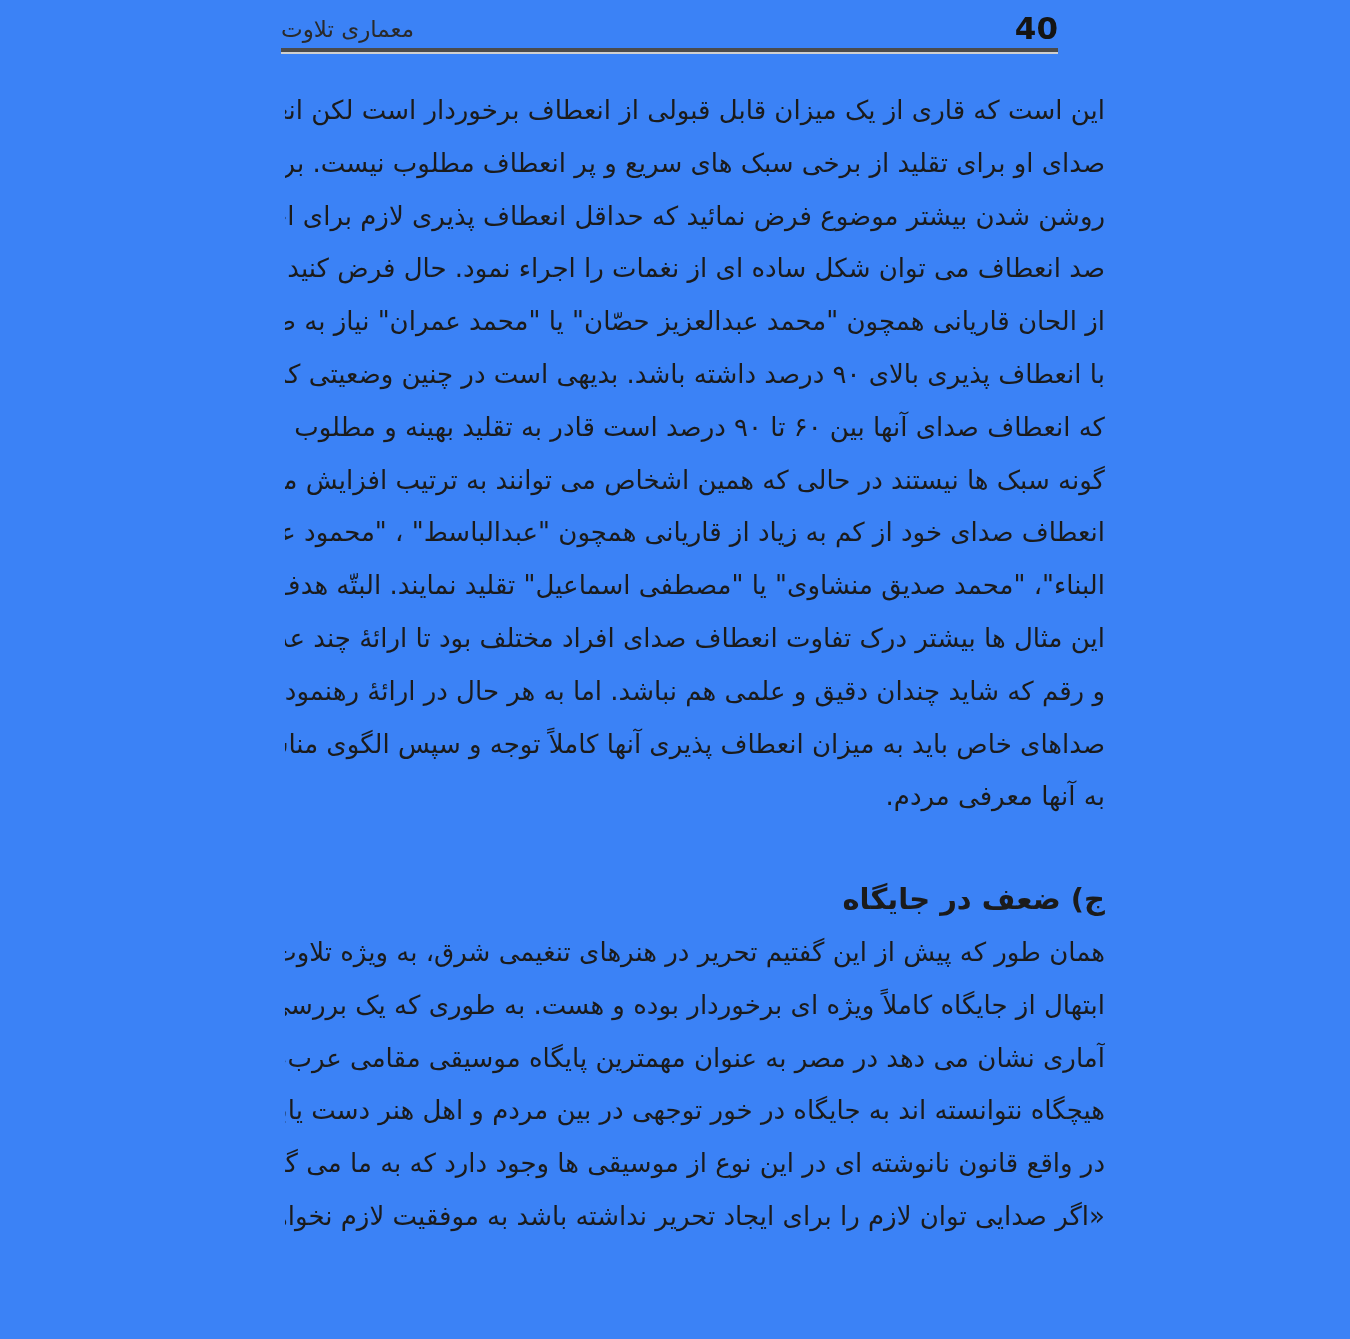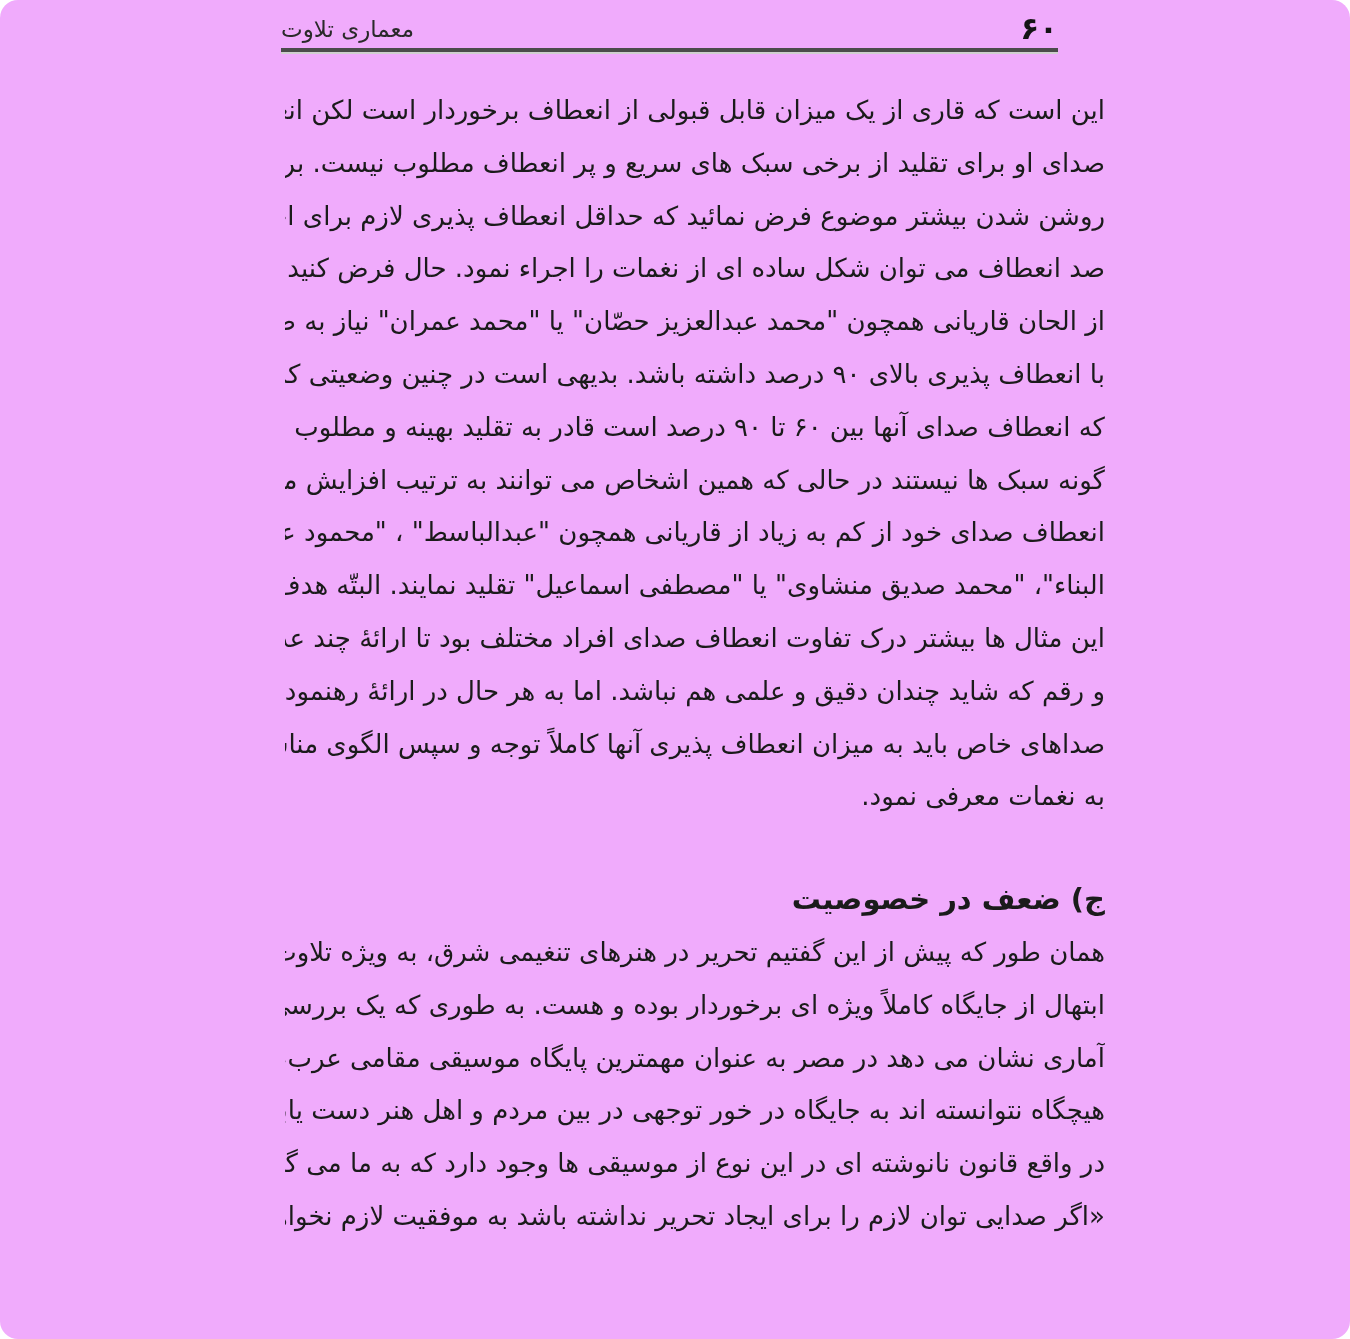--- a/index.html
+++ b/index.html
@@ -4,26 +4,25 @@
 <style>
   html, body {
     margin: 0;
     padding: 0;
     background: #ffffff;
   }
   .page {
     position: relative;
     width: 1350px;
     height: 1339px;
-    background: #f0abfc;
+    background: #3b82f6;
     overflow: hidden;
     font-family: "DejaVu Sans", sans-serif;
     color: #1b1b1b;
     direction: rtl;
-    border-radius: 18px;
   }
   
   .page-header {
     position: absolute;
     left: 281px;
     top: 6px;
     width: 777px;
     height: 40px;
     display: flex;
     flex-direction: row-reverse; 
@@ -78,44 +77,44 @@
     text-align: right;
   }
 </style>
 </head>
 <body>
 
 <div class="page">
 
   <div class="page-header">
     <span class="running-title">معماری تلاوت</span>
-    <span class="page-number">۶۰</span>
+    <span class="page-number">40</span>
   </div>
   <div class="header-rule"></div>
 
   <div class="text-block">
 
     <div>
       <div class="line">این است که قاری از یک میزان قابل قبولی از انعطاف برخوردار است لکن انعطاف</div>
       <div class="line">صدای او برای تقلید از برخی سبک های سریع و پر انعطاف مطلوب نیست. برای</div>
       <div class="line">روشن شدن بیشتر موضوع فرض نمائید که حداقل انعطاف پذیری لازم برای اجرای</div>
       <div class="line">صد انعطاف می توان شکل ساده ای از نغمات را اجراء نمود. حال فرض کنید تقلید</div>
       <div class="line">از الحان قاریانی همچون "محمد عبدالعزیز حصّان" یا "محمد عمران" نیاز به صدایی</div>
       <div class="line">با انعطاف پذیری بالای ۹۰ درصد داشته باشد. بدیهی است در چنین وضعیتی کسانی</div>
       <div class="line">که انعطاف صدای آنها بین ۶۰ تا ۹۰ درصد است قادر به تقلید بهینه و مطلوب از این</div>
       <div class="line">گونه سبک ها نیستند در حالی که همین اشخاص می توانند به ترتیب افزایش میزان</div>
       <div class="line">انعطاف صدای خود از کم به زیاد از قاریانی همچون "عبدالباسط" ، "محمود علی</div>
       <div class="line">البناء"، "محمد صدیق منشاوی" یا "مصطفی اسماعیل" تقلید نمایند. البتّه هدف ما از</div>
       <div class="line">این مثال ها بیشتر درک تفاوت انعطاف صدای افراد مختلف بود تا ارائهٔ چند عدد</div>
       <div class="line">و رقم که شاید چندان دقیق و علمی هم نباشد. اما به هر حال در ارائهٔ رهنمود به</div>
       <div class="line">صداهای خاص باید به میزان انعطاف پذیری آنها کاملاً توجه و سپس الگوی مناسبی</div>
-      <div class="line last">به نغمات معرفی نمود.</div>
+      <div class="line last">به آنها معرفی مردم.</div>
     </div>
 
-    <div class="section-heading">ج) ضعف در خصوصیت</div>
+    <div class="section-heading">ج) ضعف در جایگاه</div>
 
     <div>
       <div class="line">همان طور که پیش از این گفتیم تحریر در هنرهای تنغیمی شرق، به ویژه تلاوت و</div>
       <div class="line">ابتهال از جایگاه کاملاً ویژه ای برخوردار بوده و هست. به طوری که یک بررسی</div>
       <div class="line">آماری نشان می دهد در مصر به عنوان مهمترین پایگاه موسیقی مقامی عرب،</div>
       <div class="line">هیچگاه نتوانسته اند به جایگاه در خور توجهی در بین مردم و اهل هنر دست یابند.</div>
       <div class="line">در واقع قانون نانوشته ای در این نوع از موسیقی ها وجود دارد که به ما می گوید:</div>
       <div class="line">«اگر صدایی توان لازم را برای ایجاد تحریر نداشته باشد به موفقیت لازم نخواهد</div>
     </div>
 

